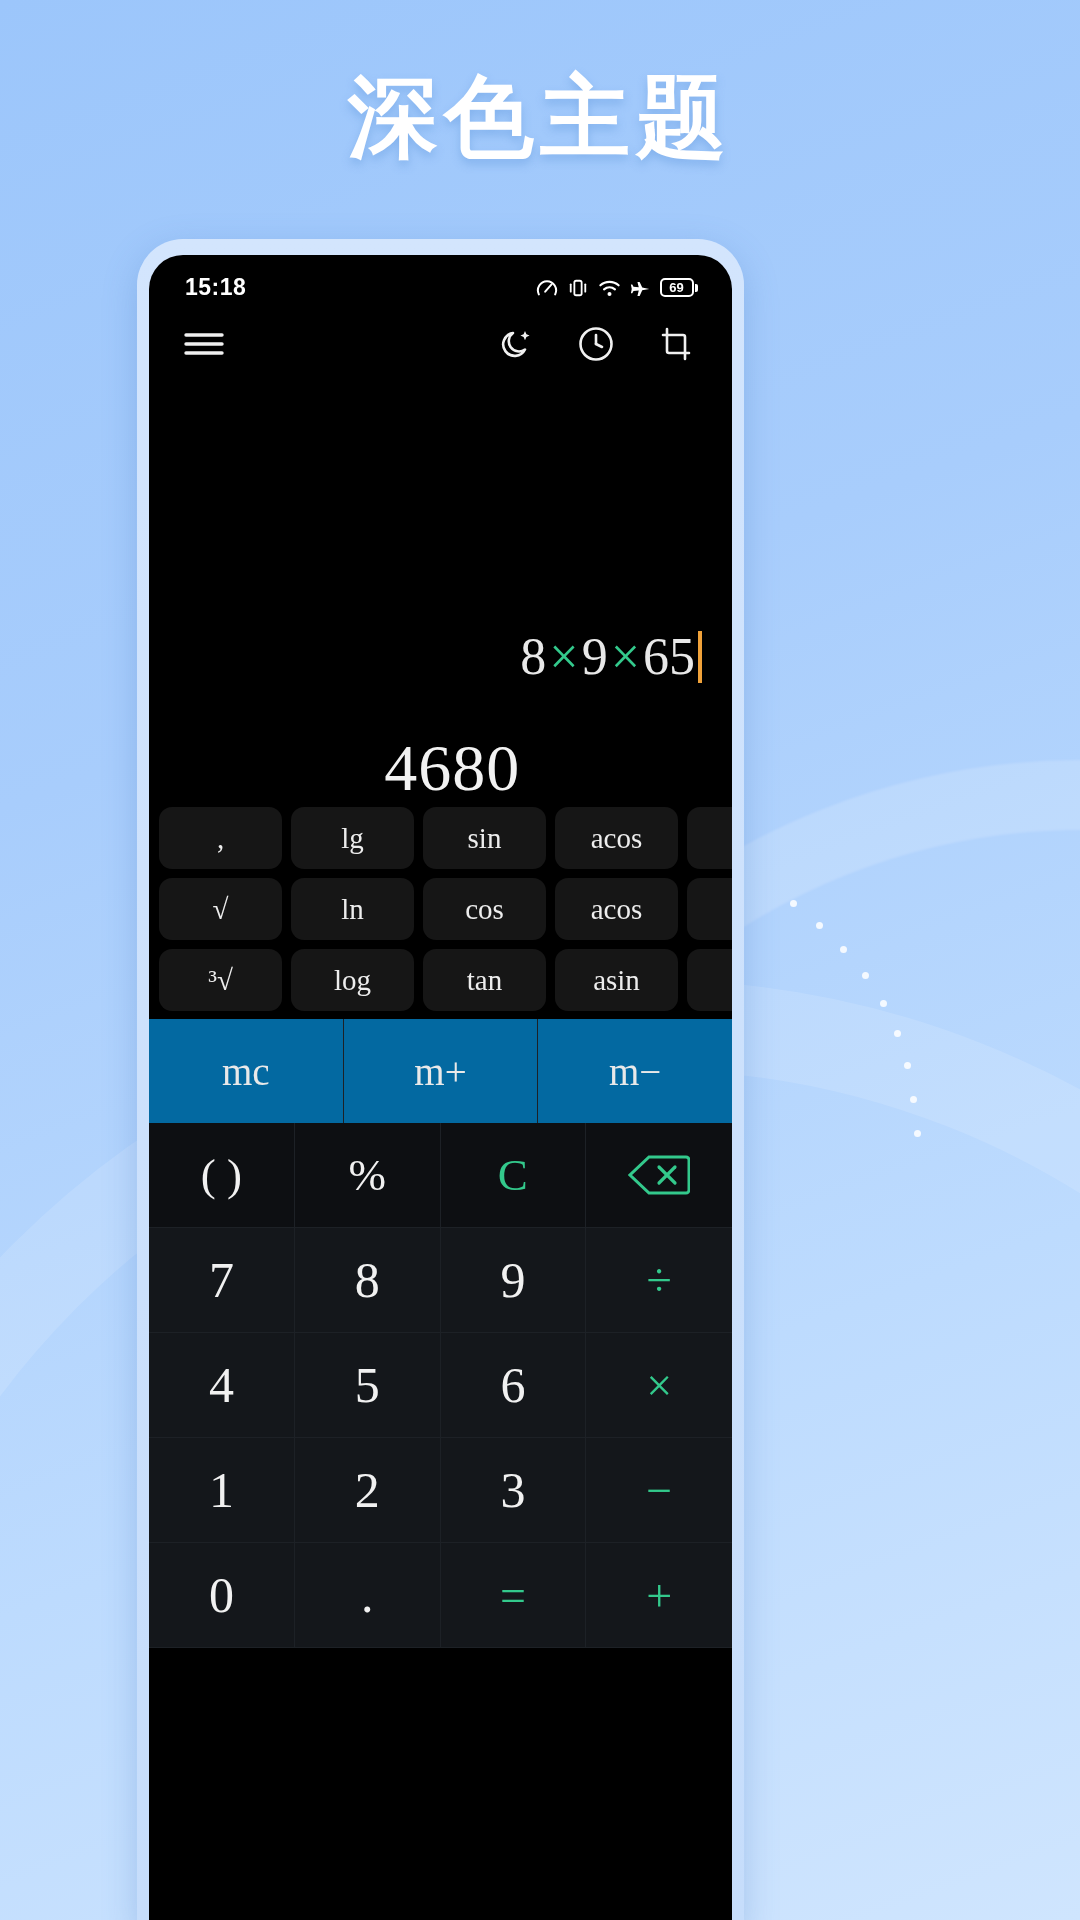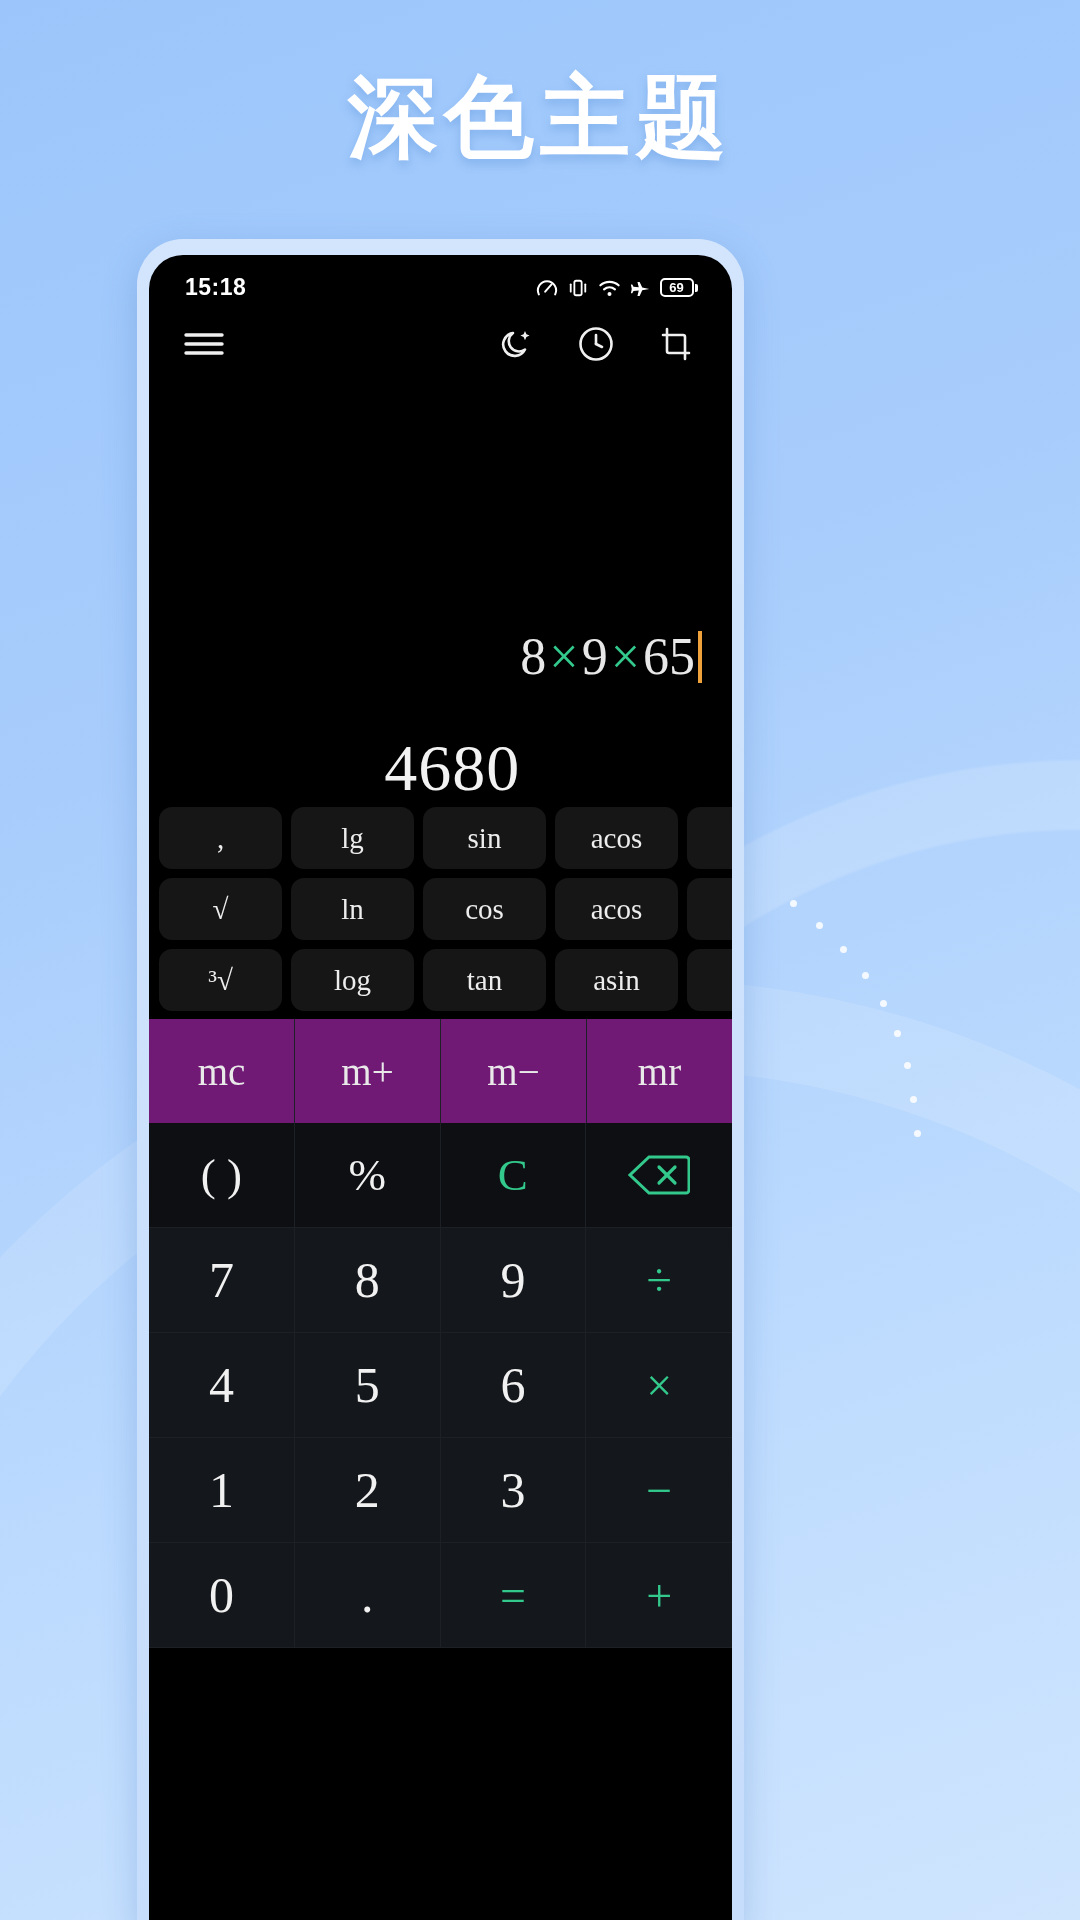--- a/index.html
+++ b/index.html
@@ -113,21 +113,21 @@
   .sci-key{
     flex:0 0 123px;height:62px;background:#161616;border-radius:13px;
     display:flex;align-items:center;justify-content:center;
     color:#ededed;font-size:29px;cursor:pointer;
     font-family:"Liberation Serif","DejaVu Serif",serif;
   }
   .sci-key.partial{flex:0 0 60px;}
 
   
   .mem-row{
-    display:flex;background:#701a75;text-align:center;
+    display:flex;background:#0369a1;text-align:center;
   }
   .mem-key{
     flex:1;height:104px;display:flex;align-items:center;justify-content:center;
     color:#e9e9e9;font-size:39px;cursor:pointer;
     font-family:"Liberation Serif","DejaVu Serif",serif;
     border-right:1px solid #1d2126;
   }
   .mem-key:last-child{border-right:none;}
   .key{
     width:25%;height:105px;display:flex;align-items:center;justify-content:center;
@@ -267,21 +267,20 @@
           <div class="sci-key">tan</div>
           <div class="sci-key">asin</div>
           <div class="sci-key partial"></div>
         </div>
       </div>
 
     <div class="mem-row" id="memRow">
         <div class="mem-key">mc</div>
         <div class="mem-key">m+</div>
         <div class="mem-key">m−</div>
-        <div class="mem-key">mr</div>
       </div>
 
     <div class="pad-grid" id="mainPad">
         <div class="key fn">( )</div>
         <div class="key fn">%</div>
         <div class="key green">C</div>
         <div class="key green">
           <svg width="62" height="44" viewBox="0 0 62 44">
             <path d="M21 4 L58 4 A3 3 0 0 1 61 7 L61 37 A3 3 0 0 1 58 40 L21 40 L2 22 Z" fill="none" stroke="#33c98c" stroke-width="3"></path>
             <line x1="31" y1="14" x2="47" y2="30" stroke="#33c98c" stroke-width="3.2" stroke-linecap="round"></line>

